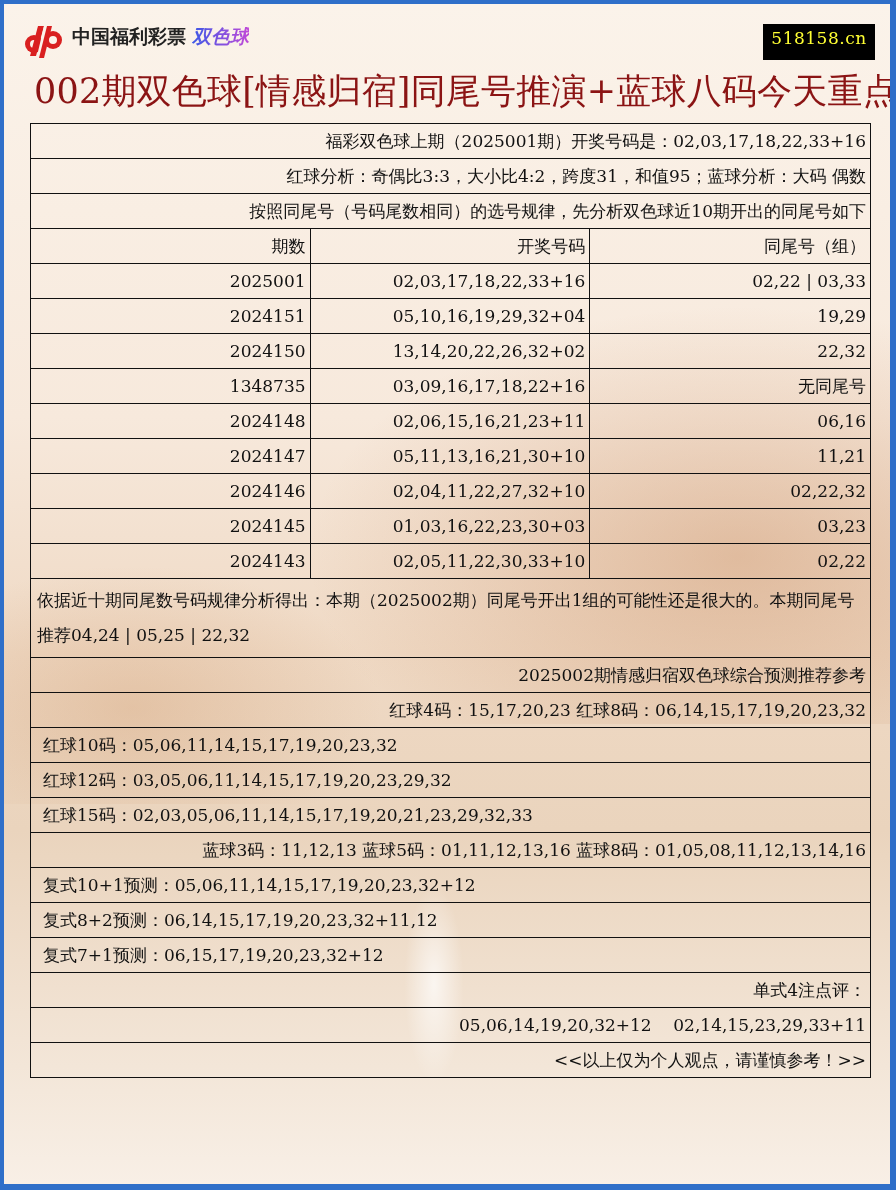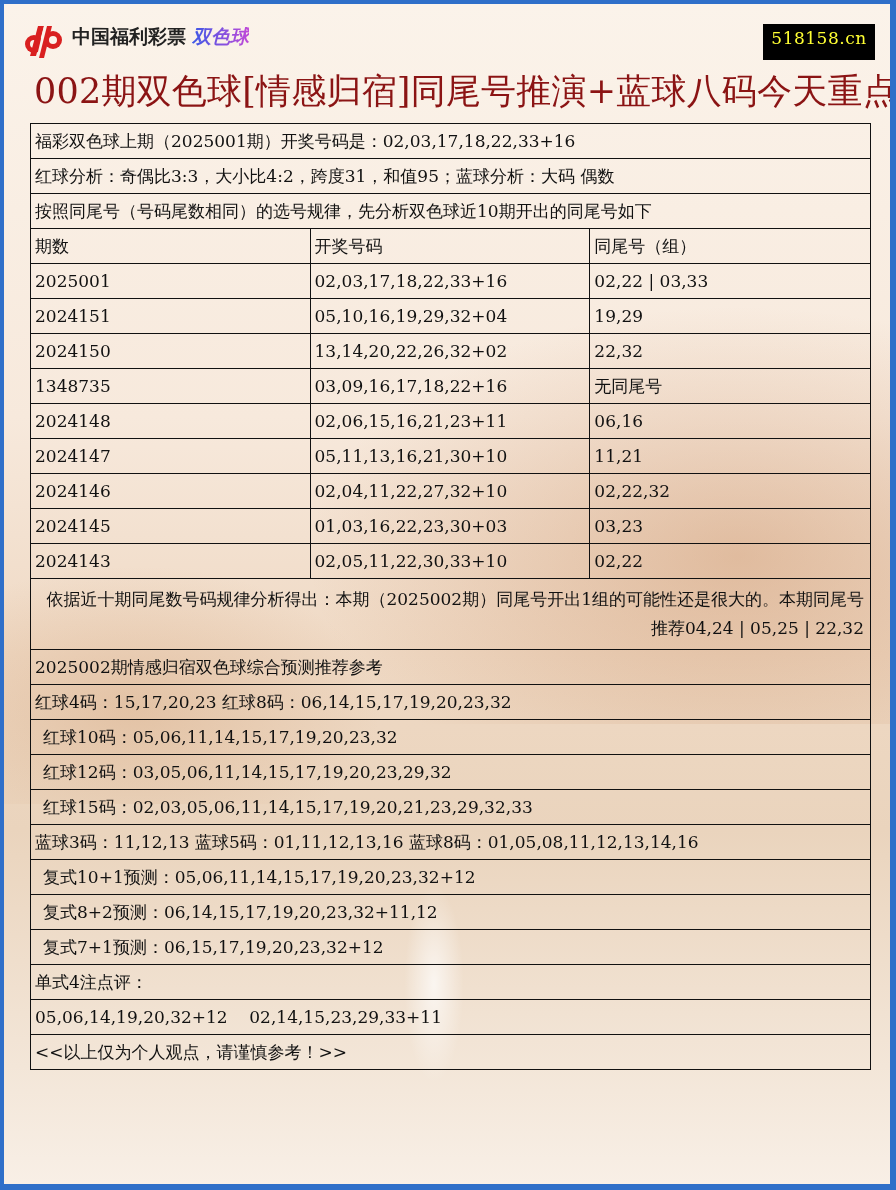--- a/index.html
+++ b/index.html
@@ -60,25 +60,25 @@
   }
   table.main {
     position: absolute; left: 26px; top: 119px;
     width: 841px;
     border-collapse: collapse;
     font-size: 17px; color: #111;
   }
   table.main td {
     border: 1.5px solid #111;
     height: 34px; padding: 0 4px;
-    text-align: left; vertical-align: middle;
+    text-align: right; vertical-align: middle;
     white-space: nowrap;
   }
   table.main td.left { text-align: left; padding-left: 12px; }
-  table.main td.wrap { white-space: normal; text-align: right; padding: 4px 6px; line-height: 29px; height: 62px; }
+  table.main td.wrap { white-space: normal; text-align: left; padding: 4px 6px; line-height: 35px; height: 62px; }
 </style>
 </head>
 <body>
 
 <div class="frame">
   <div class="bg-shape bg-hill"></div>
   <div class="bg-shape bg-hill2"></div>
   <div class="bg-shape bg-figure"></div>
 
   <div class="logo">

